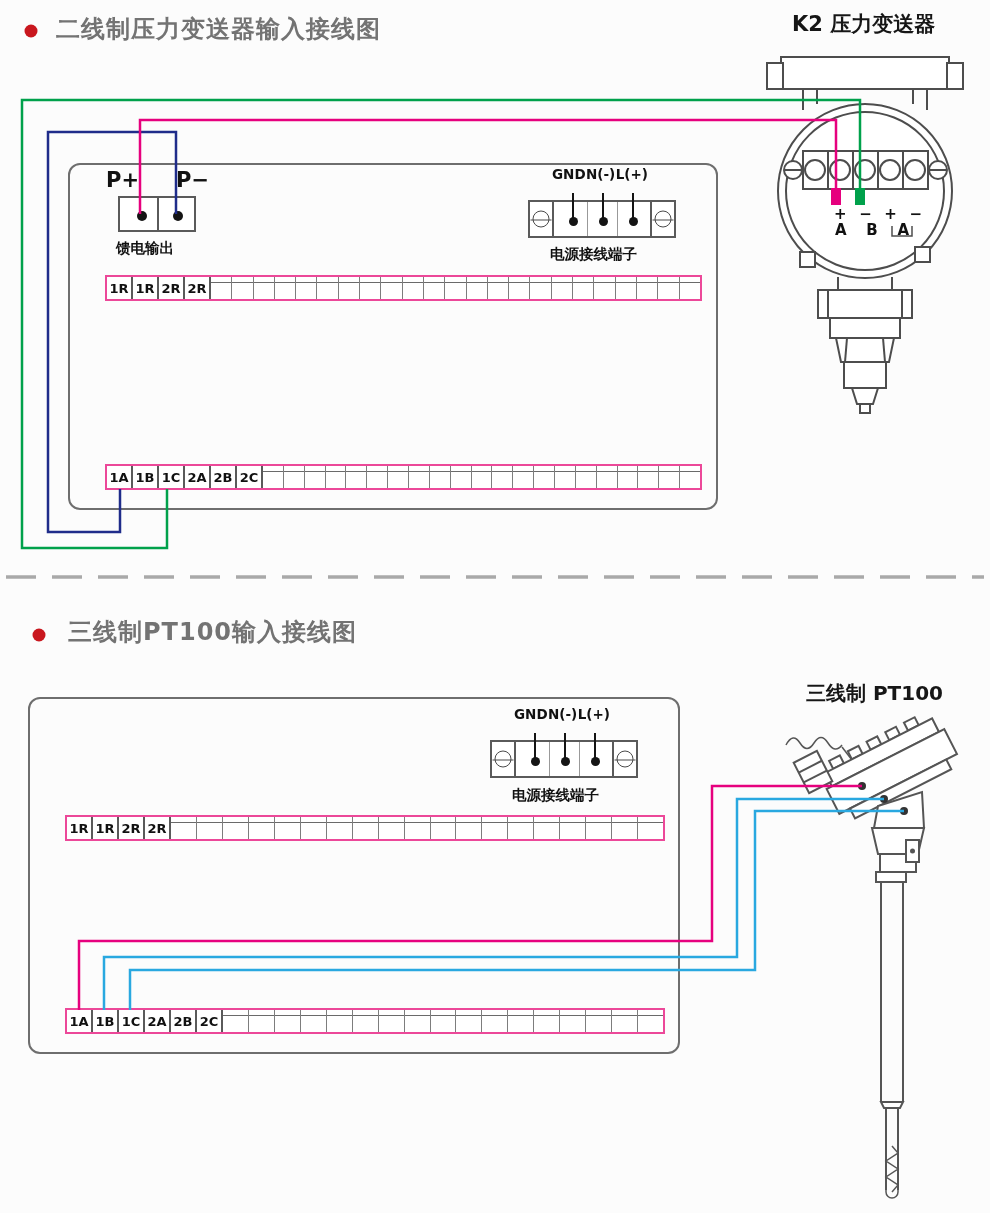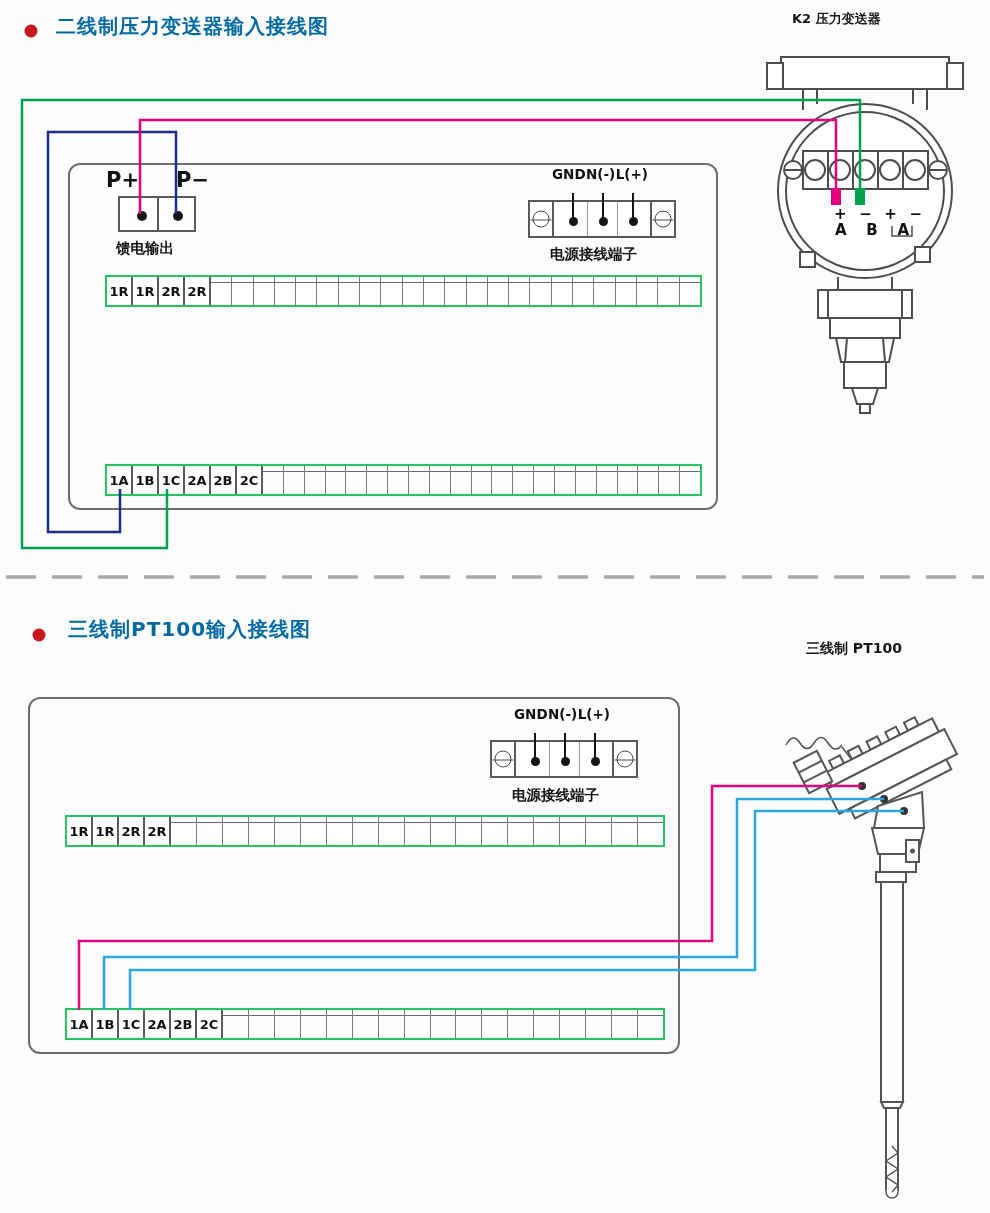--- a/index.html
+++ b/index.html
@@ -3,31 +3,31 @@
 <meta charset="utf-8">
 <style>
   html,body{margin:0;padding:0;}
   body{
     width:990px;height:1213px;position:relative;overflow:hidden;
     background:#fcfcfc;
     font-family:"DejaVu Sans","Liberation Sans",sans-serif;
     color:#111;
   }
   .txt{position:absolute;z-index:10;white-space:nowrap;}
-  .title{font-size:20px;font-weight:600;letter-spacing:1px;color:#0369a1;}
-  .devlabel{font-size:13px;font-weight:600;color:#161616;}
+  .title{font-size:24px;font-weight:600;letter-spacing:1px;color:#737373;}
+  .devlabel{font-size:21px;font-weight:600;color:#161616;}
   .biglabel{font-size:21px;font-weight:700;}
   .smlabel{font-size:14.5px;font-weight:700;}
   .plabels{display:flex;justify-content:space-between;width:96px;font-size:13.5px;font-weight:700;}
   .tsign{display:flex;justify-content:space-between;width:88px;font-size:15px;font-weight:700;}
   .tlet{display:flex;justify-content:space-between;width:74px;font-size:15px;font-weight:700;}
 
   .panel{position:absolute;border:2.5px solid #6e6e6e;border-radius:12px;z-index:1;background:transparent;box-sizing:border-box;}
 
-  .strip{position:absolute;height:32px;background:#fff;border:2px solid #22c55e;display:flex;box-sizing:border-box;z-index:2;}
+  .strip{position:absolute;height:26px;background:#fff;border:2px solid #ec4899;display:flex;box-sizing:border-box;z-index:2;}
   .band{position:absolute;left:0;right:0;top:5px;height:0;border-top:1.5px solid #6a6a6a;}
   .cell{flex:0 0 26px;width:26px;border-right:2px solid #5a5a5a;display:flex;align-items:center;justify-content:center;
         font-size:13px;font-weight:700;background:#fff;z-index:1;box-sizing:border-box;}
   .rest{flex:1;display:flex;z-index:1;}
   .ecell{flex:1;border-right:1.5px solid #7d7d7d;}
   .ecell:last-child{border-right:none;}
 
   .pblock{position:absolute;width:148px;height:38px;border:2px solid #5a5a5a;background:#fff;display:flex;box-sizing:border-box;z-index:3;}
   .pcap{flex:0 0 24px;border-right:2px solid #5a5a5a;position:relative;box-sizing:border-box;}
   .pcap.right{border-right:none;border-left:2px solid #5a5a5a;}
@@ -156,21 +156,21 @@
   <span>+</span>
   <span>−</span>
 </div>
 <div class="txt tlet" style="left:835px;top:221px">
   <span>A</span>
   <span>B</span>
   <span>A</span>
 </div>
 
 <div class="txt title" style="left:68px;top:616px">三线制PT100输入接线图</div>
-<div class="txt devlabel" style="left:806px;top:640px;font-size:14px">三线制  PT100</div>
+<div class="txt devlabel" style="left:806px;top:680px;font-size:20px">三线制  PT100</div>
 
 <div class="panel" style="left:28px;top:697px;width:652px;height:357px"></div>
 
 <div class="txt plabels" style="left:514px;top:706px">
   <span>GND</span>
   <span>N(-)</span>
   <span>L(+)</span>
 </div>
 <div class="pblock" style="left:490px;top:740px">
   <div class="pcap">

